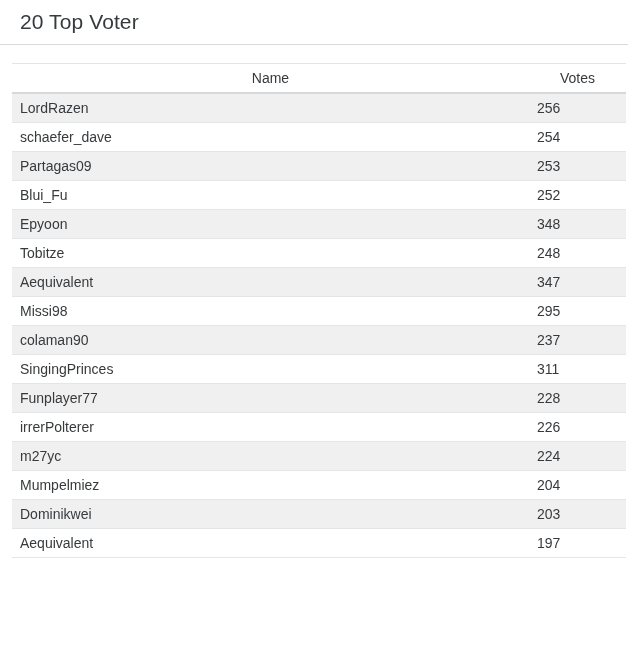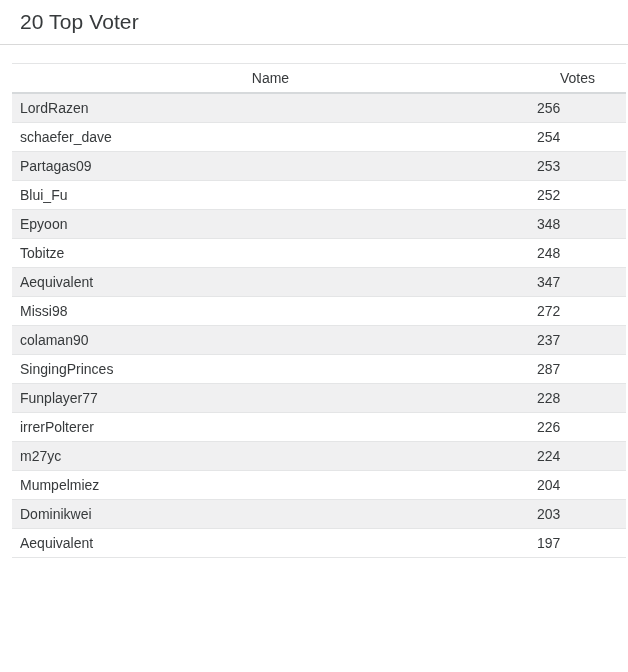--- a/index.html
+++ b/index.html
@@ -99,29 +99,29 @@
         <tr>
           <td class="col-name">Tobitze</td>
           <td class="col-votes">248</td>
         </tr>
         <tr>
           <td class="col-name">Aequivalent</td>
           <td class="col-votes">347</td>
         </tr>
         <tr>
           <td class="col-name">Missi98</td>
-          <td class="col-votes">272</td>
+          <td class="col-votes">295</td>
         </tr>
         <tr>
           <td class="col-name">colaman90</td>
           <td class="col-votes">237</td>
         </tr>
         <tr>
           <td class="col-name">SingingPrinces</td>
-          <td class="col-votes">287</td>
+          <td class="col-votes">311</td>
         </tr>
         <tr>
           <td class="col-name">Funplayer77</td>
           <td class="col-votes">228</td>
         </tr>
         <tr>
           <td class="col-name">irrerPolterer</td>
           <td class="col-votes">226</td>
         </tr>
         <tr>

